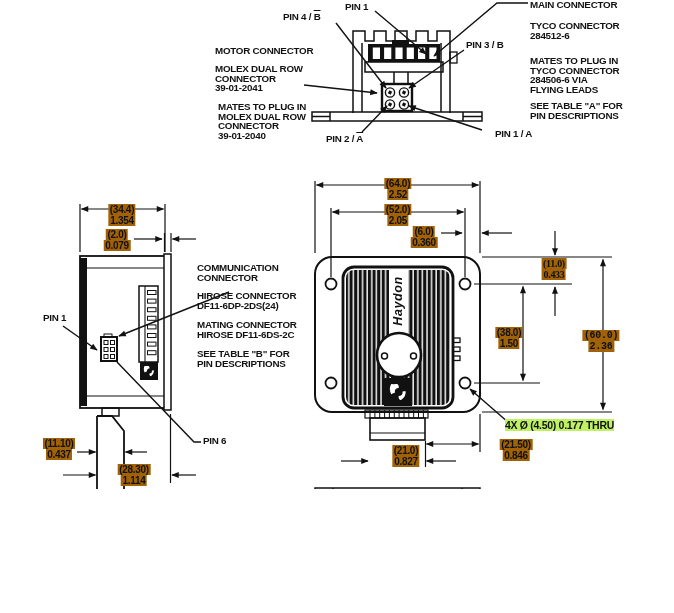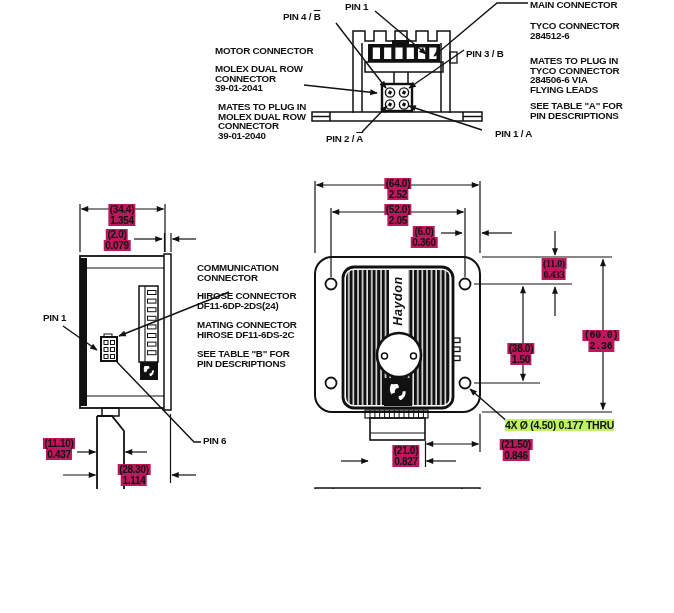--- a/index.html
+++ b/index.html
@@ -4,21 +4,21 @@
 <style>
   html,body{margin:0;padding:0;background:#fff;}
   .stage{position:relative;width:674px;height:489px;background:#fff;overflow:hidden;
          font-family:"Liberation Sans",sans-serif;color:#111;}
   svg.art{position:absolute;left:0;top:0;}
   .lbl{position:absolute;font-weight:bold;font-size:9.8px;line-height:9.7px;
        letter-spacing:-0.25px;white-space:pre-line;color:#111;}
   .dim{position:absolute;transform:translateX(-50%);display:flex;flex-direction:column;
        align-items:center;font-weight:bold;font-size:10px;line-height:11px;
        letter-spacing:-0.3px;color:#111;}
-  .dim span{background:#be185d;padding:0 1.5px;white-space:nowrap;}
+  .dim span{background:#a16207;padding:0 1.5px;white-space:nowrap;}
   .note{position:absolute;font-weight:bold;font-size:10.5px;letter-spacing:-0.3px;
         background:#bef264;white-space:nowrap;color:#111;}
   .ov{text-decoration:overline;text-decoration-thickness:1.3px;}
   .brand{position:absolute;left:398px;top:301px;font-weight:bold;font-style:italic;
          font-size:12.5px;letter-spacing:0.6px;color:#111;
          transform:translate(-50%,-50%) rotate(-90deg);transform-origin:center;}
 </style>
 </head>
 <body>
 
@@ -205,21 +205,21 @@
     <g stroke-width="1.2">
       <line x1="345" y1="585" x2="345" y2="601"></line>
       <line x1="455" y1="585" x2="455" y2="601"></line>
       <line x1="346.5" y1="595" x2="453.5" y2="595" marker-start="url(#arr)" marker-end="url(#arr)"></line>
     </g>
   </g>
 </svg>
 
 <div class="lbl" style="left:345px;top:2px;">PIN 1</div>
 <div class="lbl" style="left:283px;top:12px;"><span>PIN 4 / </span><span class="ov">B</span></div>
-<div class="lbl" style="left:466px;top:49px;">PIN 3 / B</div>
+<div class="lbl" style="left:466px;top:40px;">PIN 3 / B</div>
 <div class="lbl" style="left:326px;top:134px;"><span>PIN 2 / </span><span class="ov">A</span></div>
 <div class="lbl" style="left:483px;top:129px;margin-left:12px;">PIN 1 / A</div>
 <div class="lbl" style="left:215px;top:46px;">MOTOR CONNECTOR</div>
 <div class="lbl" style="left:215px;top:64px;">MOLEX DUAL ROW
 CONNECTOR
 39-01-2041</div>
 <div class="lbl" style="left:218px;top:102px;">MATES TO PLUG IN
 MOLEX DUAL ROW
 CONNECTOR
 39-01-2040</div>
@@ -270,21 +270,21 @@
       <span>2.05</span>
     </div>
 <div class="dim" style="left:424px;top:226px;">
       <span>(6.0)</span>
       <span>0.360</span>
     </div>
 <div class="dim" style="left:554px;top:258px;font-family:Liberation Serif, serif;">
       <span>(11.0)</span>
       <span>0.433</span>
     </div>
-<div class="dim" style="left:521px;top:327px;margin-top:16px;">
+<div class="dim" style="left:509px;top:327px;">
       <span>(38.0)</span>
       <span>1.50</span>
     </div>
 <div class="dim" style="left:601px;top:330px;font-family:Liberation Mono, monospace;">
       <span>(60.0)</span>
       <span>2.36</span>
     </div>
 <div class="dim" style="left:406px;top:445px;">
       <span>(21.0)</span>
       <span>0.827</span>

